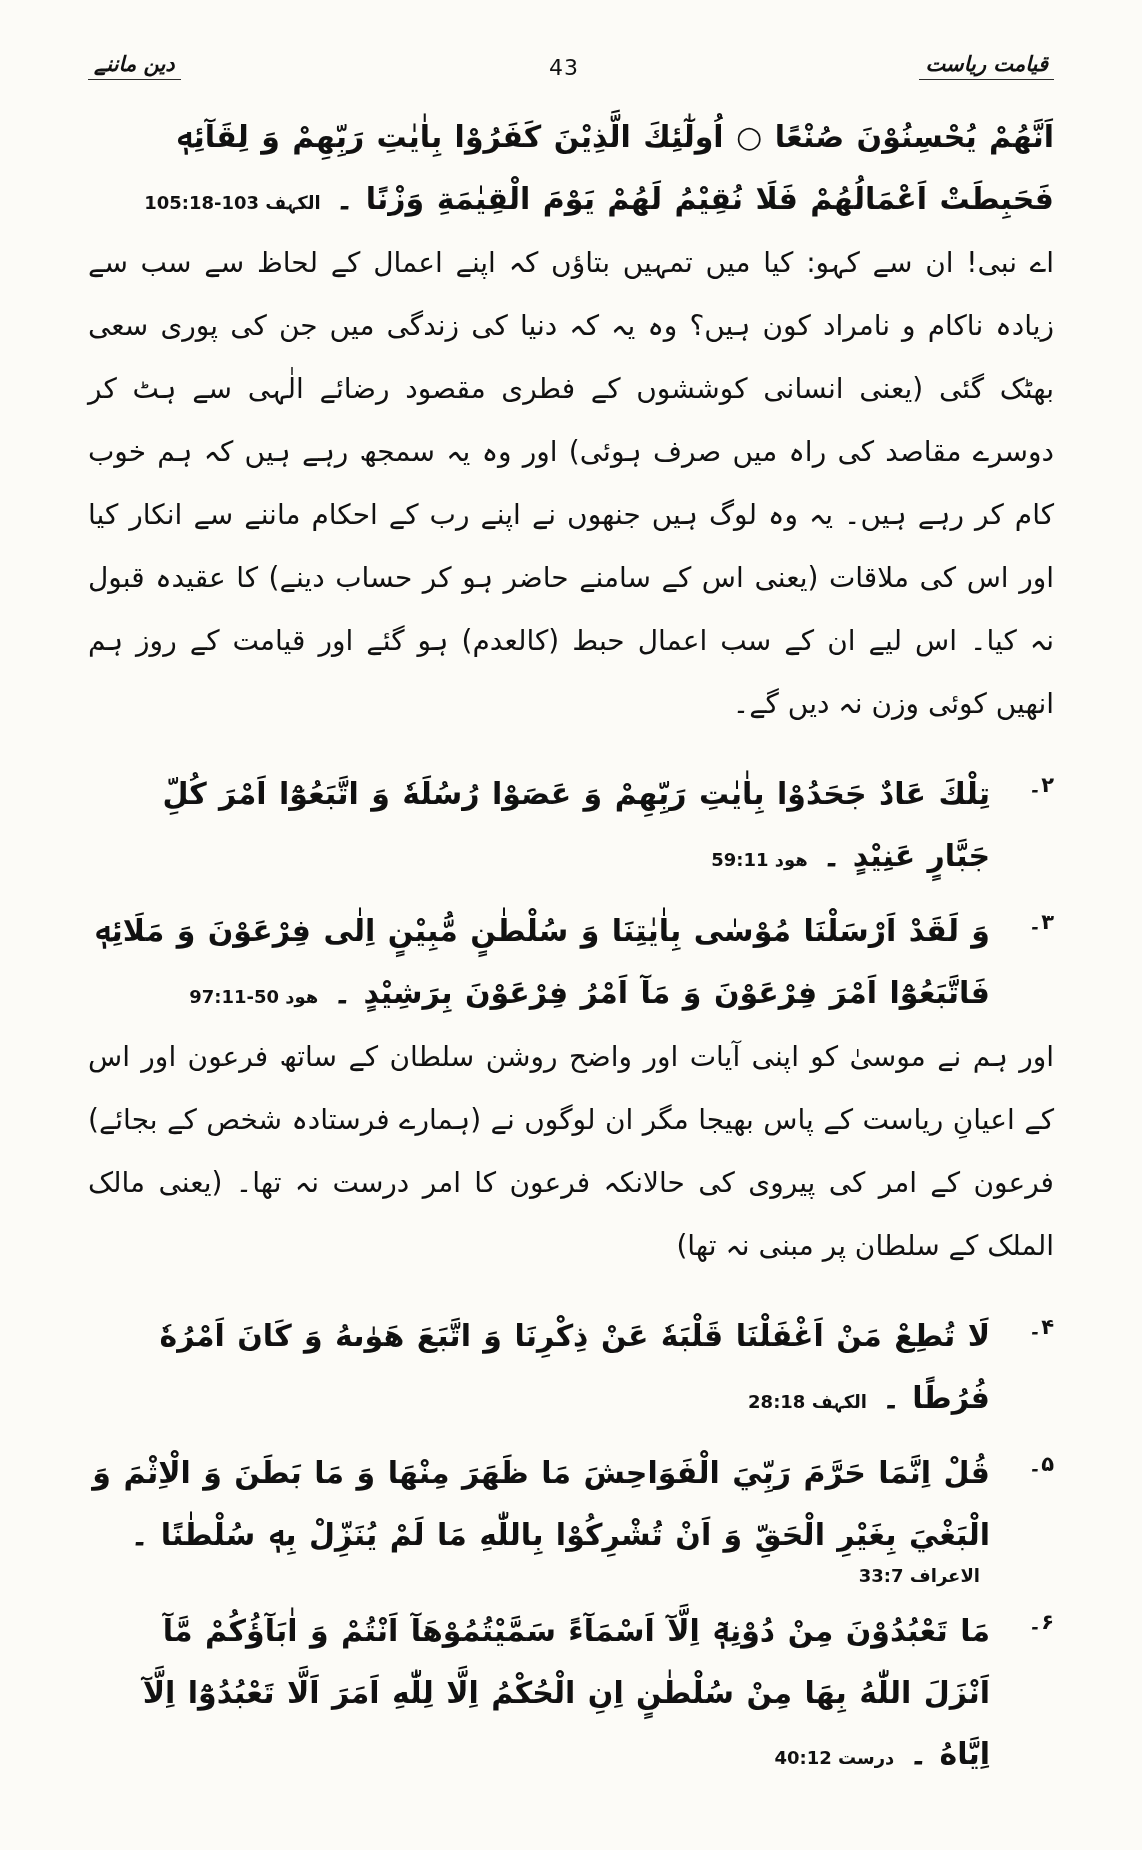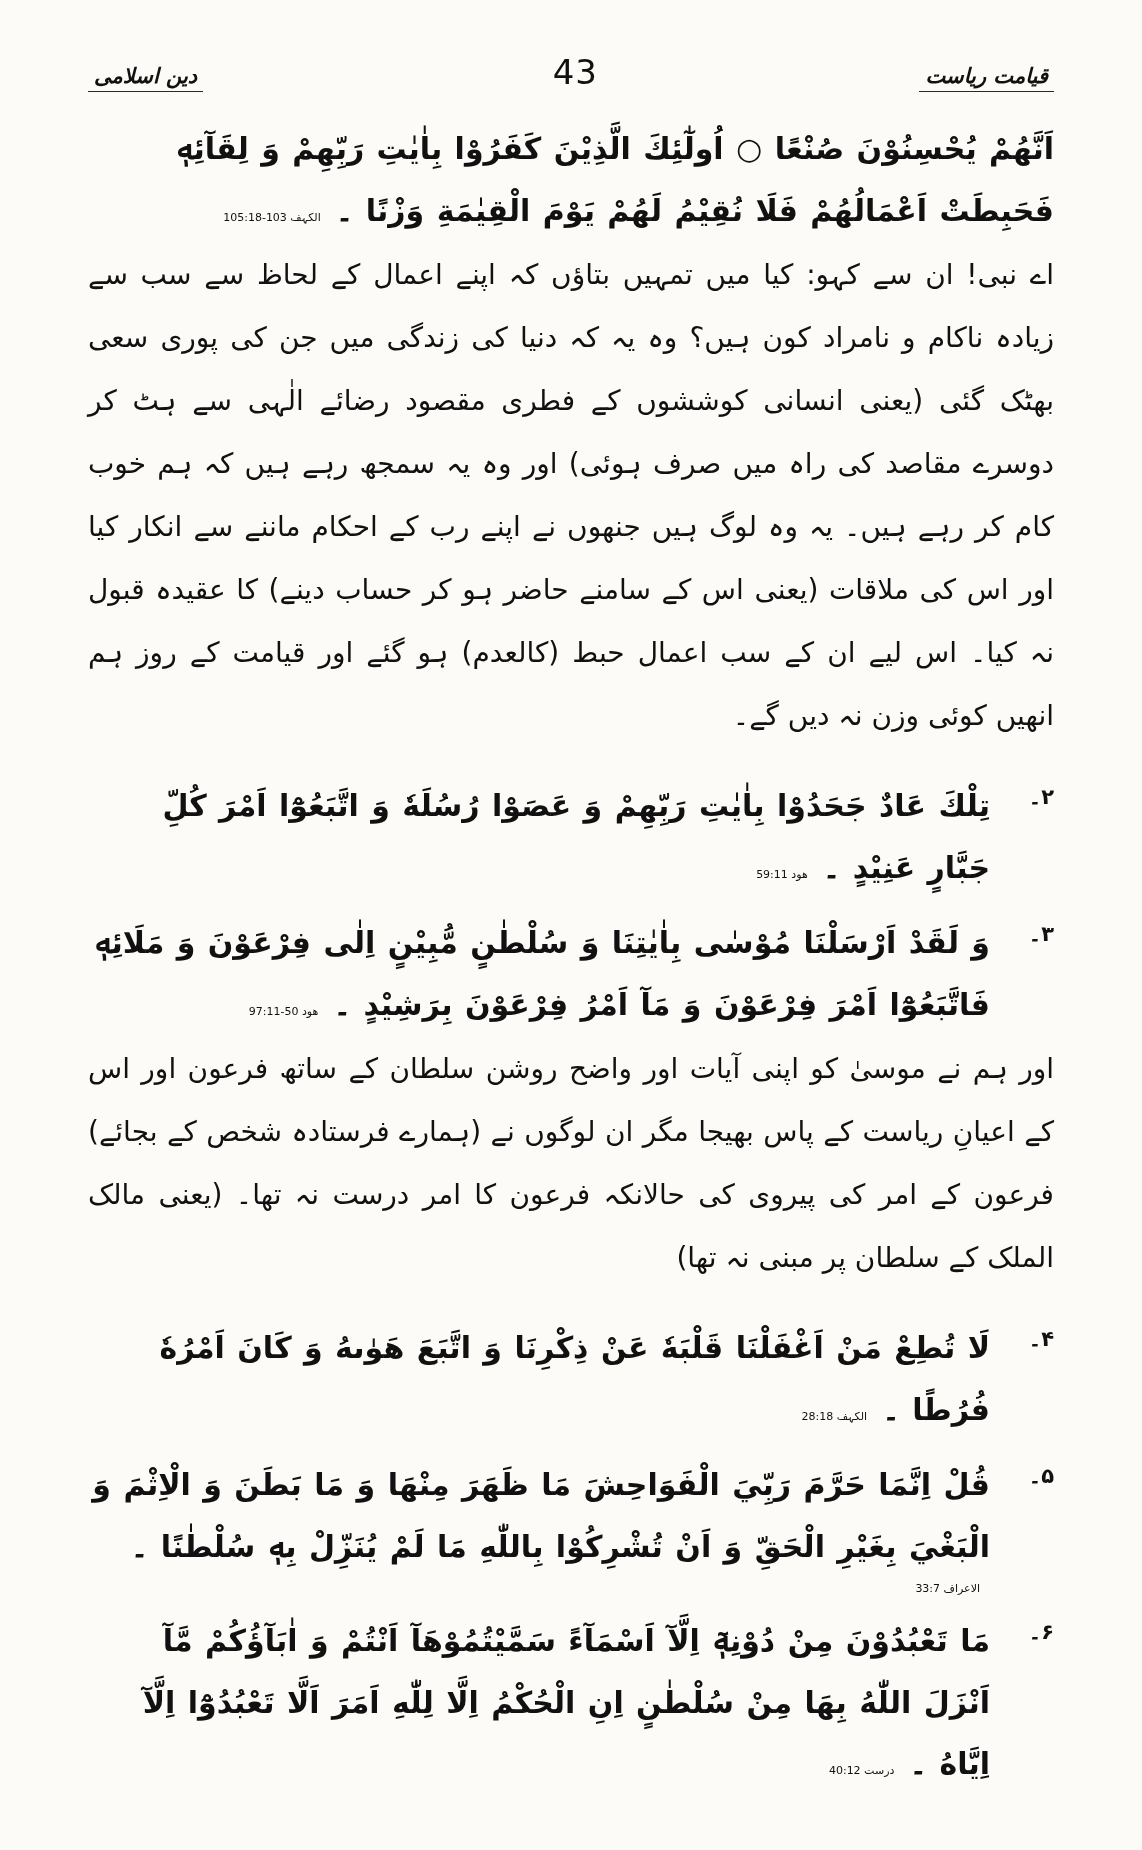--- a/index.html
+++ b/index.html
@@ -27,21 +27,21 @@
     margin-bottom:26px;
   }
   .header .side{
     font-size:21px;
     font-weight:bold;
     font-style:italic;
     padding:0 6px 3px 6px;
     border-bottom:1.5px solid #2a2a2a;
   }
   .header .pageno{
-    font-size:34px;
+    font-size:22px;
     font-weight:normal;
     letter-spacing:1px;
     transform:translateX(14px);
   }
   
   .block{
     position:relative;
     margin-bottom:14px;
   }
   .verse-row{
@@ -58,41 +58,41 @@
     font-weight:bold;
   }
   .arabic{
     font-size:30px;
     font-weight:bold;
     line-height:2.05;
     text-align:center;
     word-spacing:2px;
   }
   .ref{
-    font-size:11px;
-    font-weight:normal;
+    font-size:18px;
+    font-weight:bold;
     white-space:nowrap;
     padding-right:10px;
   }
   .urdu{
     font-size:28px;
     line-height:2.25;
     text-align:justify;
     margin-top:2px;
   }
 </style>
 </head>
 <body>
 
 <div class="sheet">
 
   <div class="header">
     <span class="side">قیامت ریاست</span>
     <span class="pageno">43</span>
-    <span class="side">دین اسلامی</span>
+    <span class="side">دین ماننے</span>
   </div>
 
   <div class="block">
     <div class="verse-row">
       <span class="arabic">اَنَّهُمْ يُحْسِنُوْنَ صُنْعًا ○ اُولٰٓئِكَ الَّذِيْنَ كَفَرُوْا بِاٰيٰتِ رَبِّهِمْ وَ لِقَآئِهٖ فَحَبِطَتْ اَعْمَالُهُمْ فَلَا نُقِيْمُ لَهُمْ يَوْمَ الْقِيٰمَةِ وَزْنًا ۔</span>
       <span class="ref">الکہف 103-105:18</span>
     </div>
     <p class="urdu">اے نبی! ان سے کہو: کیا میں تمہیں بتاؤں کہ اپنے اعمال کے لحاظ سے سب سے زیادہ ناکام و نامراد کون ہیں؟ وہ یہ کہ دنیا کی زندگی میں جن کی پوری سعی بھٹک گئی (یعنی انسانی کوششوں کے فطری مقصود رضائے الٰہی سے ہٹ کر دوسرے مقاصد کی راہ میں صرف ہوئی) اور وہ یہ سمجھ رہے ہیں کہ ہم خوب کام کر رہے ہیں۔ یہ وہ لوگ ہیں جنھوں نے اپنے رب کے احکام ماننے سے انکار کیا اور اس کی ملاقات (یعنی اس کے سامنے حاضر ہو کر حساب دینے) کا عقیدہ قبول نہ کیا۔ اس لیے ان کے سب اعمال حبط (کالعدم) ہو گئے اور قیامت کے روز ہم انھیں کوئی وزن نہ دیں گے۔</p>
   </div>
 

